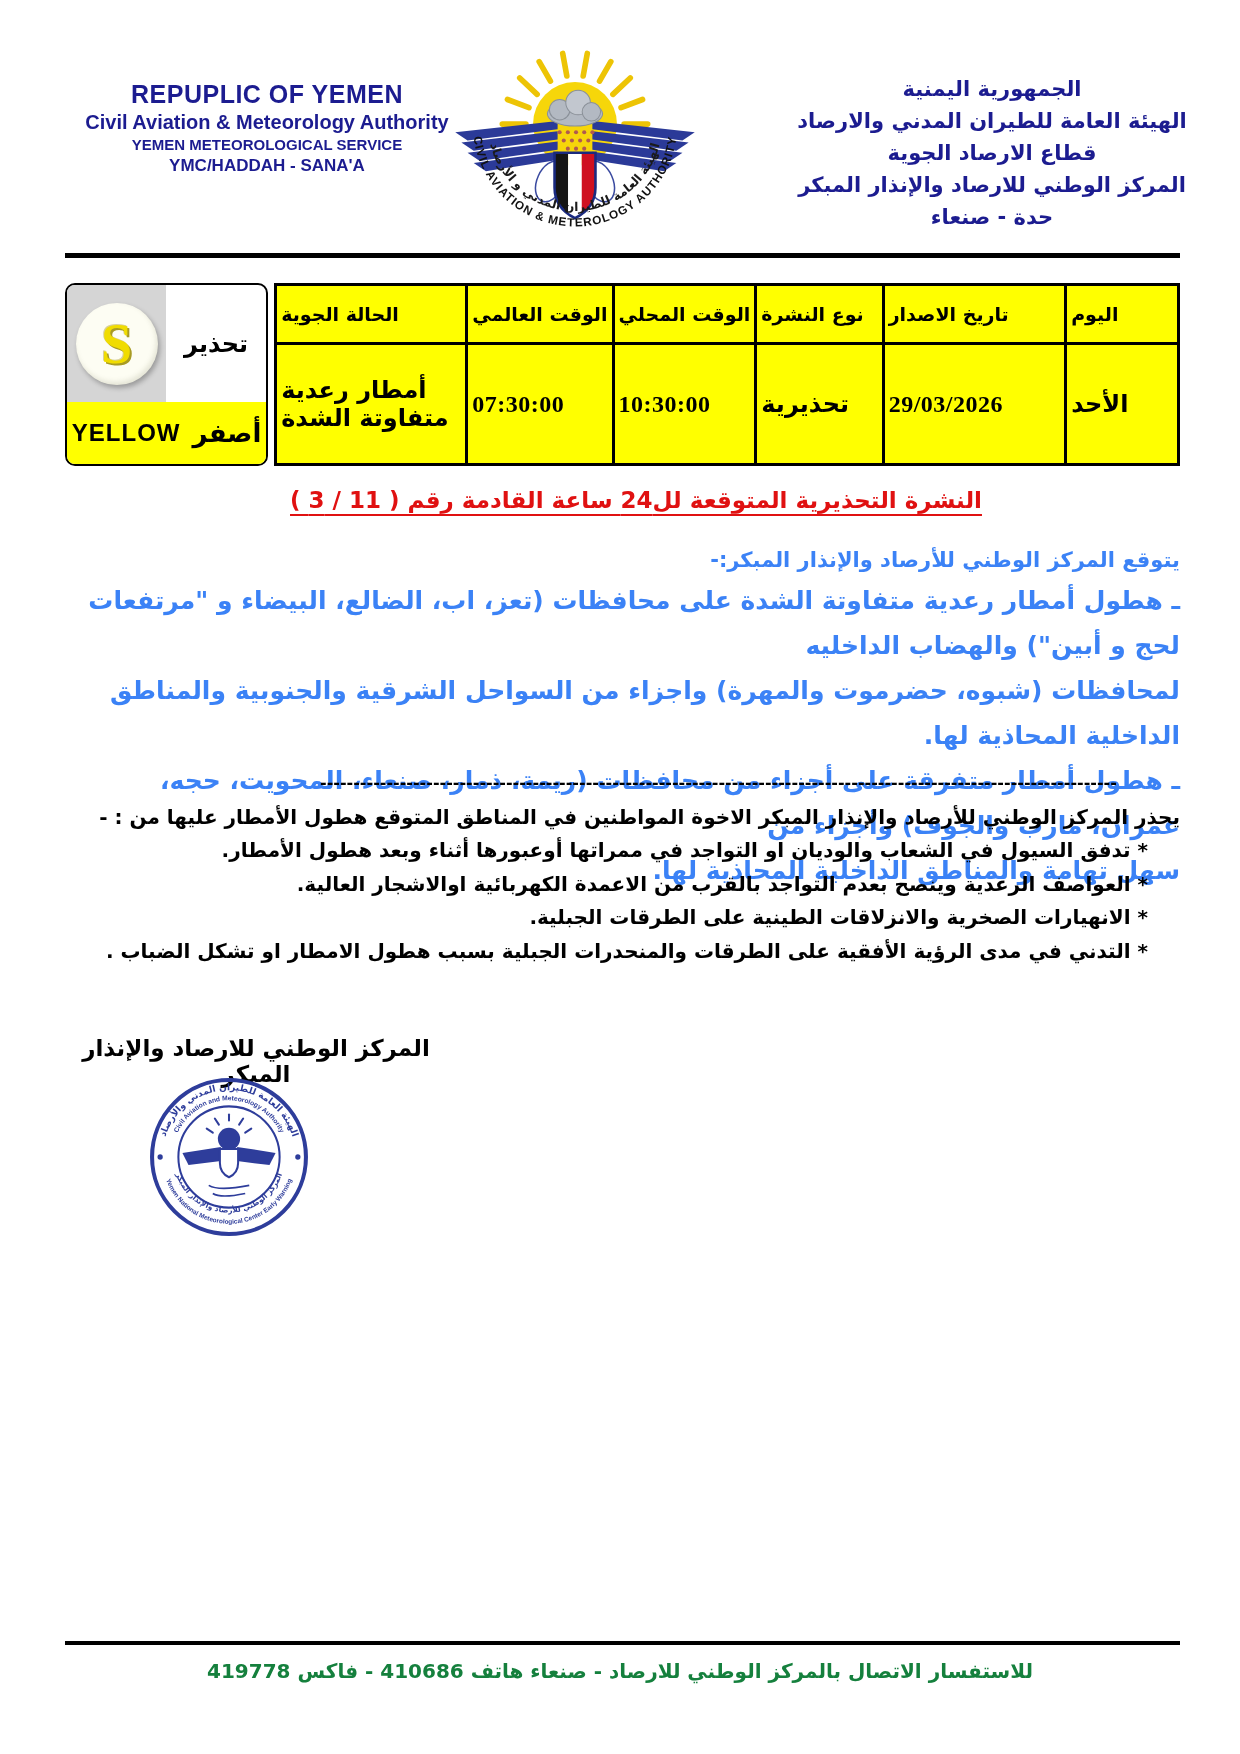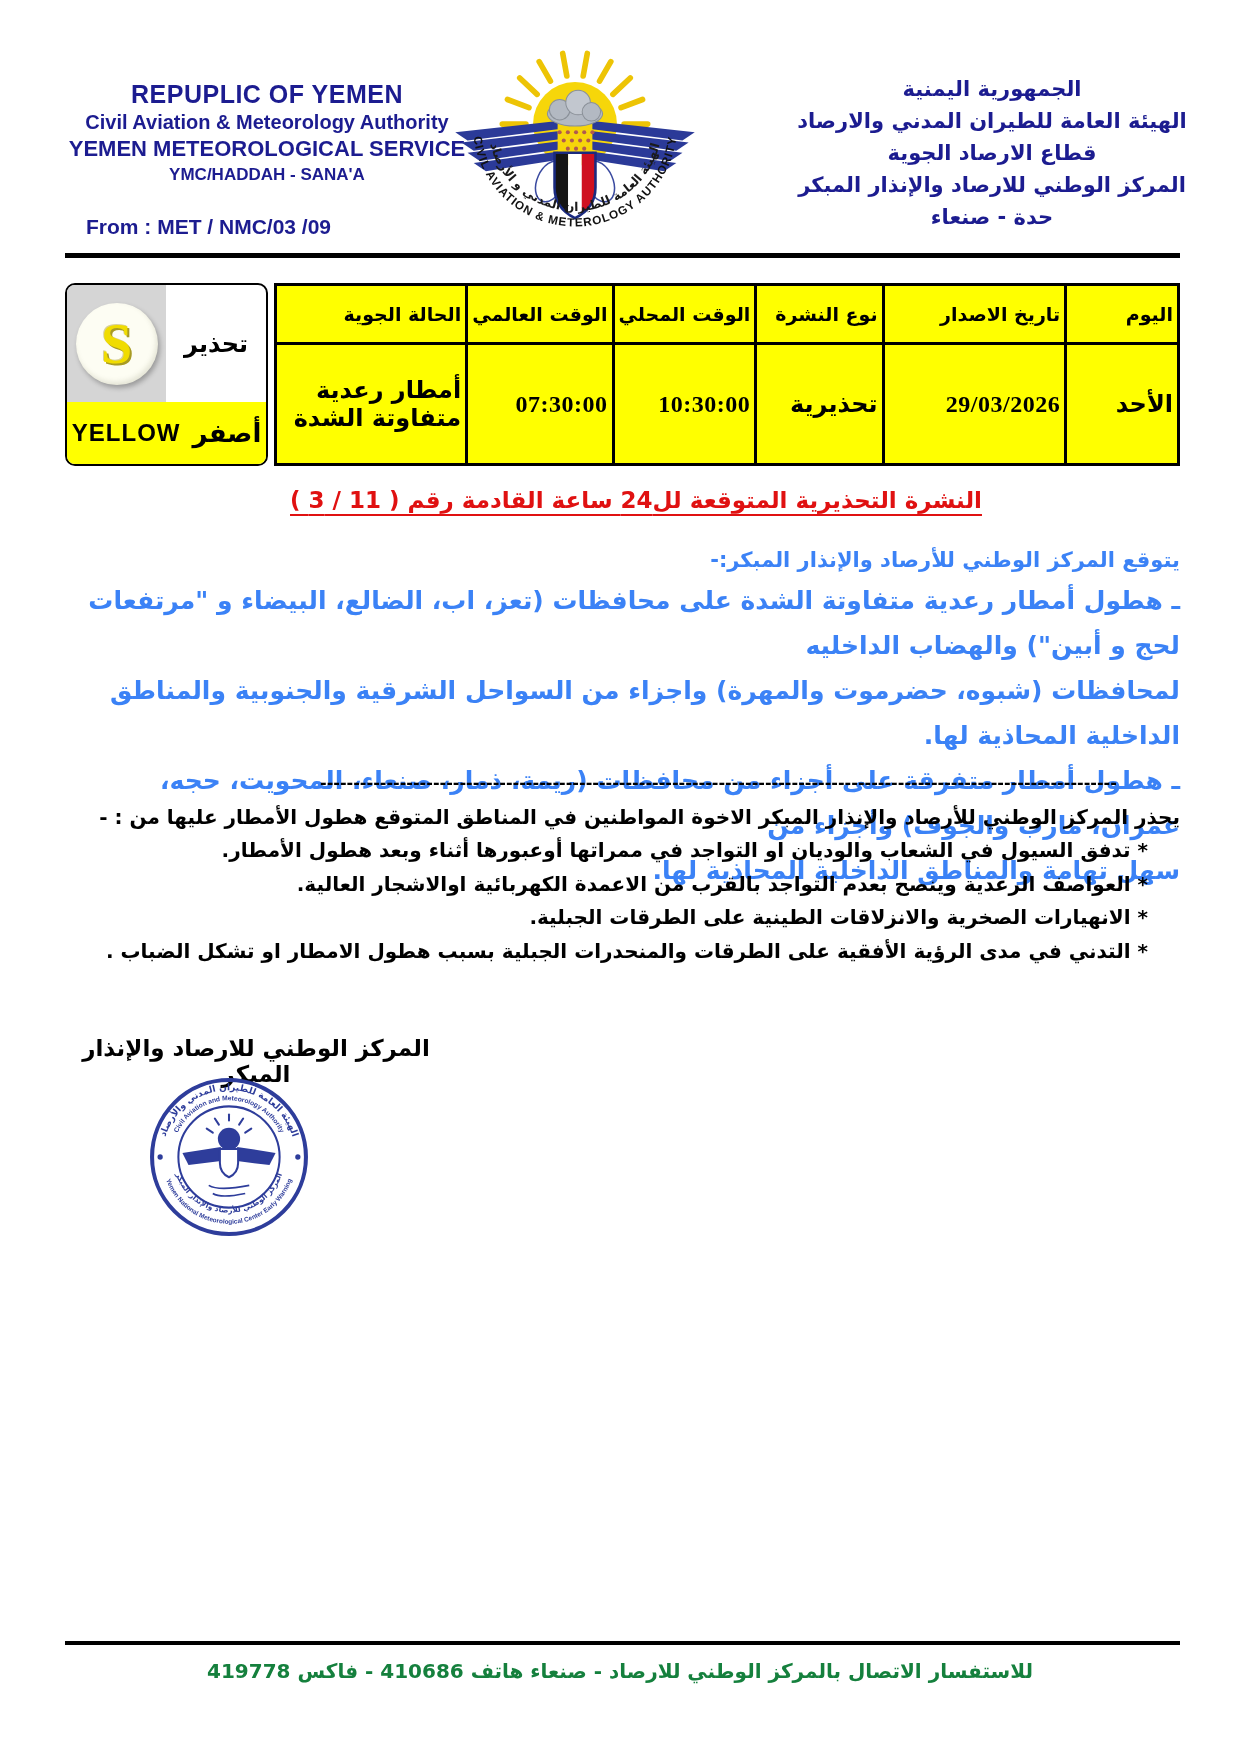--- a/index.html
+++ b/index.html
@@ -4,38 +4,38 @@
 <style>
   html,body{margin:0;padding:0;background:#888;}
   .page{position:relative;width:1240px;height:1754px;background:#ffffff;margin:0 auto;
         font-family:"DejaVu Sans", sans-serif;overflow:hidden;}
 
   
   .hdr-en{position:absolute;left:68px;top:80px;width:398px;text-align:center;
           color:#1c1c90;font-weight:bold;font-family:"Liberation Sans", sans-serif;}
   .hdr-en .l1{font-size:25px;letter-spacing:.5px;}
   .hdr-en .l2{font-size:20px;margin-top:2px;}
-  .hdr-en .l3{font-size:22px;margin-top:2px;}
+  .hdr-en .l3{font-size:15px;margin-top:2px;}
   .hdr-en .l4{font-size:17px;margin-top:3px;}
   .hdr-en .from{font-size:21px;margin-top:30px;text-align:left;padding-left:18px;}
 
   .hdr-ar{position:absolute;right:46px;top:74px;width:404px;text-align:center;direction:rtl;
           color:#1c1c90;font-weight:bold;font-size:21px;line-height:1.52;}
 
   .hdr-logo{position:absolute;left:447px;top:34px;}
 
   
   .rule{position:absolute;left:65px;top:253px;width:1115px;height:5px;background:#000;}
   .footer-rule{position:absolute;left:65px;top:1641px;width:1115px;height:4px;background:#000;}
 
   
   .tablewrap{position:absolute;left:65px;top:283px;width:1115px;direction:rtl;
              display:flex;gap:6px;align-items:stretch;}
   table.main{border-collapse:collapse;table-layout:fixed;direction:rtl;}
-  table.main td{border:3px solid #000;background:#ffff00;text-align:right;vertical-align:middle;
+  table.main td{border:3px solid #000;background:#ffff00;text-align:left;vertical-align:middle;
                 font-weight:bold;color:#000;padding:2px 4px;}
   table.main tr.hdr td{height:52px;font-size:19px;white-space:nowrap;}
   table.main tr.val td{height:114px;font-size:24px;}
   .num{font-family:"Liberation Serif", serif;font-size:23px;letter-spacing:.5px;}
 
   .warnbox{width:201px;border:2px solid #000;border-radius:10px;background:#fff;
            overflow:hidden;display:flex;flex-direction:column;direction:ltr;}
   .warntop{flex:1;display:flex;}
   .warnicon{width:99px;background:#d5d5d5;display:flex;align-items:center;justify-content:center;}
   .warncircle{width:82px;height:82px;border-radius:50%;background:#fdfdf3;
@@ -81,21 +81,20 @@
 </head>
 <body>
 
 <div class="page">
 
   <div class="hdr-en">
     <div class="l1">REPUPLIC OF YEMEN</div>
     <div class="l2">Civil Aviation &amp; Meteorology Authority</div>
     <div class="l3">YEMEN METEOROLOGICAL SERVICE</div>
     <div class="l4">YMC/HADDAH - SANA'A</div>
-    <div class="from">From : MET / NMC/03 /09</div>
   </div>
 
   <div class="hdr-logo">
     <svg width="256" height="218" viewBox="0 0 250 213">
       <defs>
         <path id="arcEN" d="M 25,88 A 100,100 0 0 0 225,88" fill="none"></path>
         <path id="arcAR" d="M 40,88 A 85,85 0 0 0 210,88" fill="none"></path>
         <clipPath id="shieldClip">
           <path d="M105,116 L145,116 L145,150 Q145,170 125,180 Q105,170 105,150 Z"></path>
         </clipPath>

